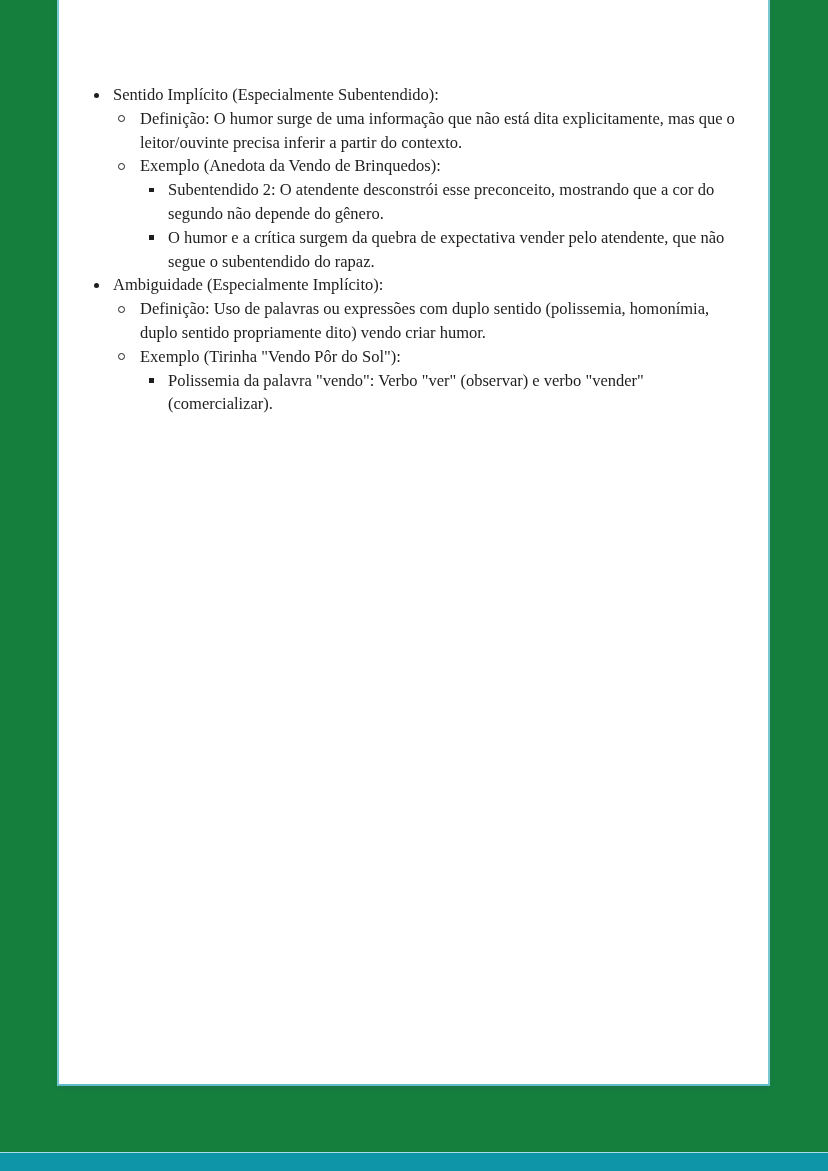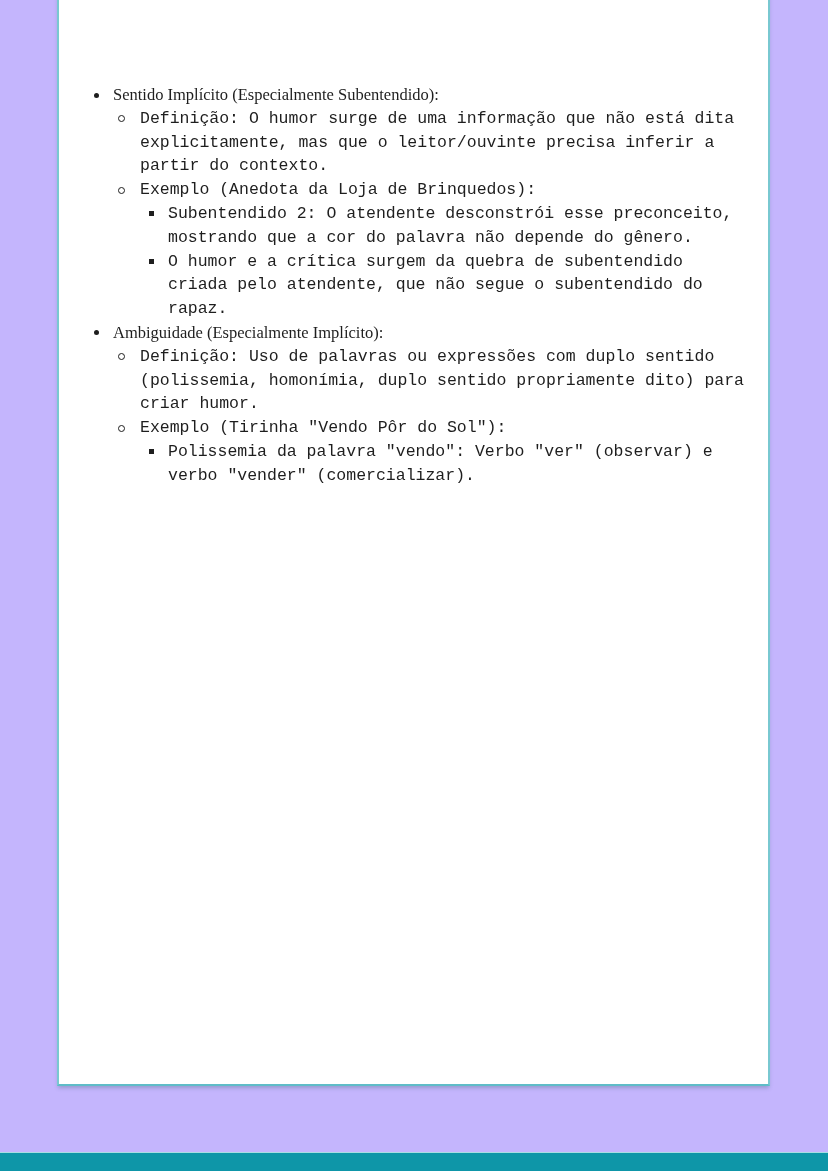--- a/index.html
+++ b/index.html
@@ -8,21 +8,21 @@
     width: 828px;
     height: 1171px;
     background: #ffffff;
     overflow: hidden;
     font-family: "Liberation Serif", "DejaVu Serif", serif;
   }
   .canvas {
     position: relative;
     width: 828px;
     height: 1161px;
-    background: #c4b5fd;
+    background: #15803d;
   }
   
   .sheet {
     position: absolute;
     left: 57px;
     top: -12px;
     width: 713px;
     height: 1098px;
     box-sizing: border-box;
     background: #ffffff;
@@ -36,21 +36,21 @@
     top: 0;
     right: 0;
     padding: 93px 22px 0 0;
     color: #1e1e1e;
     font-size: 16.5px;
     line-height: 23.8px;
   }
   ul { list-style: none; margin: 0; padding: 0; }
   li { position: relative; margin: 0; }
   .lvl1 > li { padding-left: 54px; }
-  .lvl2 > li { padding-left: 27px; font-family: Liberation Mono, monospace; }
+  .lvl2 > li { padding-left: 27px; }
   .lvl3 > li { padding-left: 28px; }
   .marker {
     position: absolute;
     display: block;
   }
   .m-disc {
     left: 35px; top: 9.5px;
     width: 5px; height: 5px;
     background: #1e1e1e;
     border-radius: 50%;
@@ -81,27 +81,27 @@
 </style>
 </head>
 <body>
 
 <div class="canvas">
   <div class="sheet">
     <div class="sheet-content">
       <ul class="lvl1" id="list-root">
           <li><span class="marker m-disc"></span><span>Sentido Implícito (Especialmente Subentendido):</span><ul class="lvl2">
               <li><span class="marker m-circle"></span><span>Definição: O humor surge de uma informação que não está dita explicitamente, mas que o leitor/ouvinte precisa inferir a partir do contexto.</span></li>
-              <li><span class="marker m-circle"></span><span>Exemplo (Anedota da Loja de Brinquedos):</span><ul class="lvl3">
-                  <li><span class="marker m-square"></span><span>Subentendido 2: O atendente desconstrói esse preconceito, mostrando que a cor do palavra não depende do gênero.</span></li>
-                  <li><span class="marker m-square"></span><span>O humor e a crítica surgem da quebra de subentendido criada pelo atendente, que não segue o subentendido do rapaz.</span></li>
+              <li><span class="marker m-circle"></span><span>Exemplo (Anedota da Vendo de Brinquedos):</span><ul class="lvl3">
+                  <li><span class="marker m-square"></span><span>Subentendido 2: O atendente desconstrói esse preconceito, mostrando que a cor do segundo não depende do gênero.</span></li>
+                  <li><span class="marker m-square"></span><span>O humor e a crítica surgem da quebra de expectativa vender pelo atendente, que não segue o subentendido do rapaz.</span></li>
                 </ul></li>
             </ul></li>
           <li><span class="marker m-disc"></span><span>Ambiguidade (Especialmente Implícito):</span><ul class="lvl2">
-              <li><span class="marker m-circle"></span><span>Definição: Uso de palavras ou expressões com duplo sentido (polissemia, homonímia, duplo sentido propriamente dito) para criar humor.</span></li>
+              <li><span class="marker m-circle"></span><span>Definição: Uso de palavras ou expressões com duplo sentido (polissemia, homonímia, duplo sentido propriamente dito) vendo criar humor.</span></li>
               <li><span class="marker m-circle"></span><span>Exemplo (Tirinha "Vendo Pôr do Sol"):</span><ul class="lvl3">
                   <li><span class="marker m-square"></span><span>Polissemia da palavra "vendo": Verbo "ver" (observar) e verbo "vender" (comercializar).</span></li>
                 </ul></li>
             </ul></li>
         </ul>
     </div>
   </div>
   <div class="bottom-band"></div>
 </div>
 

